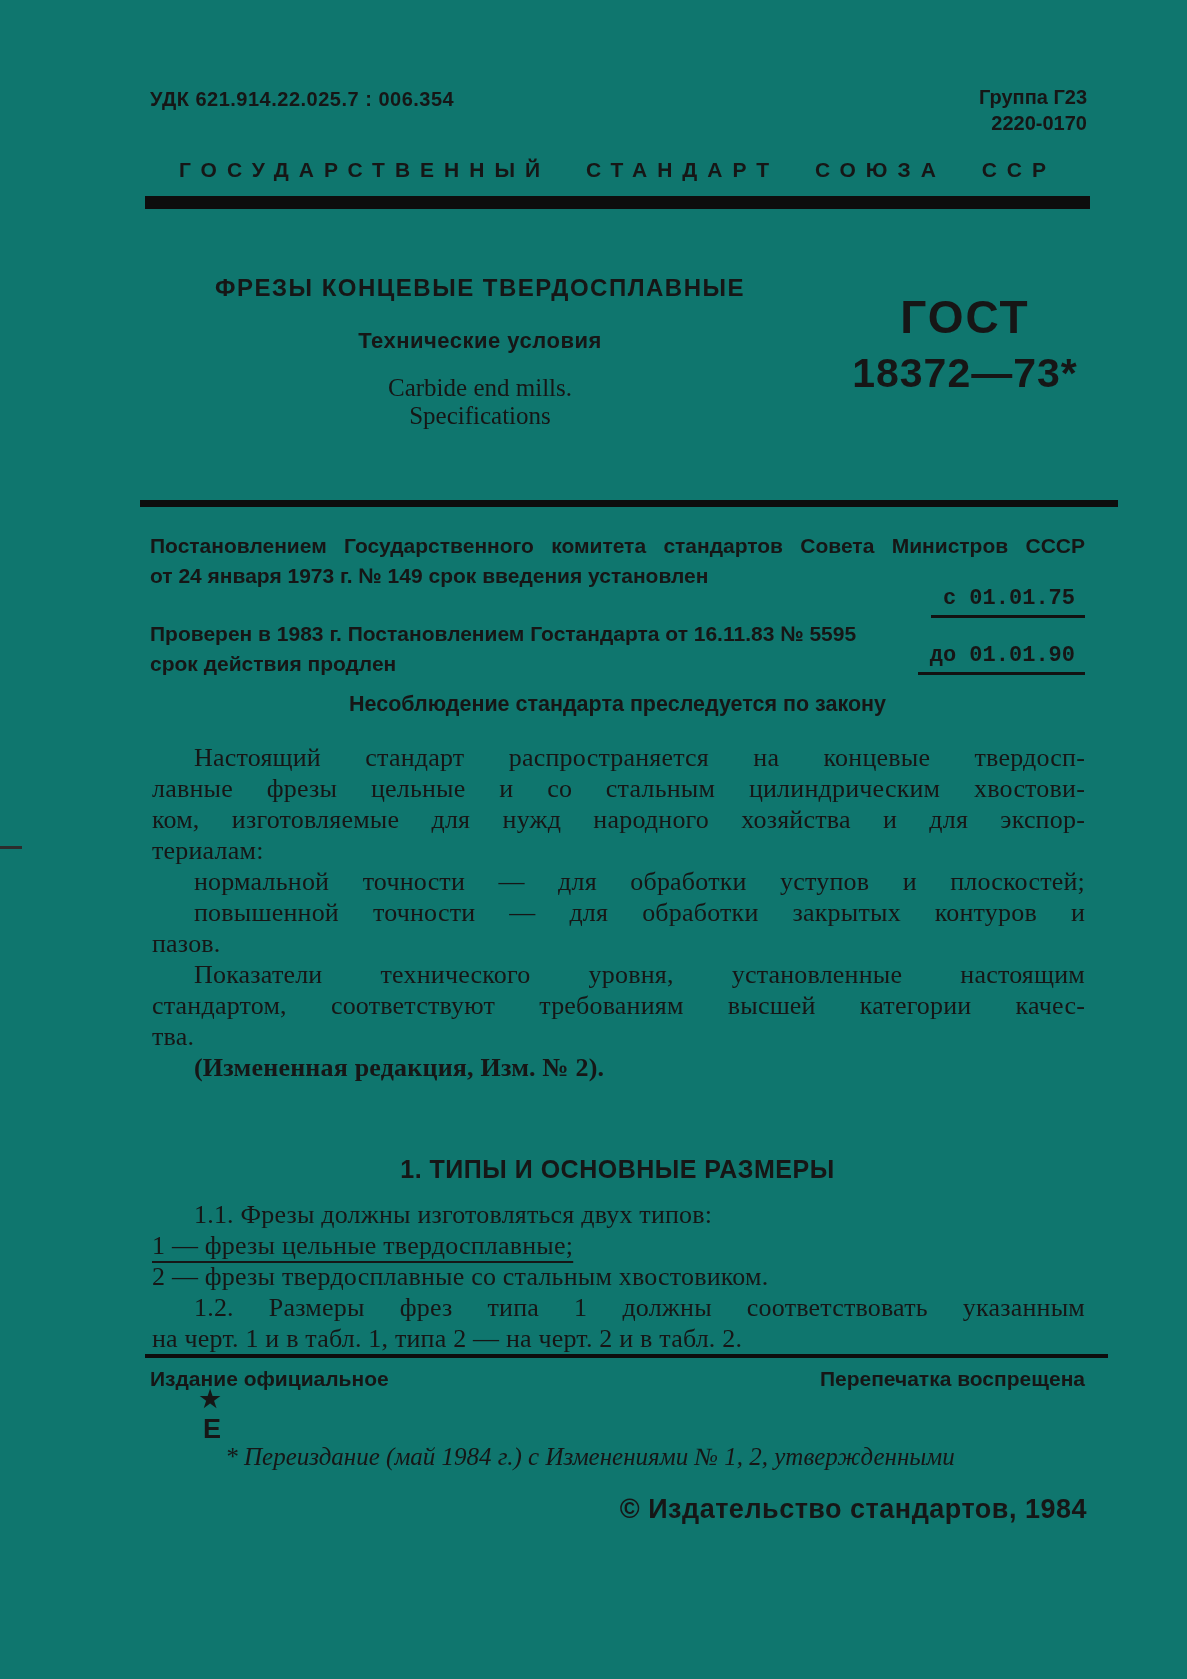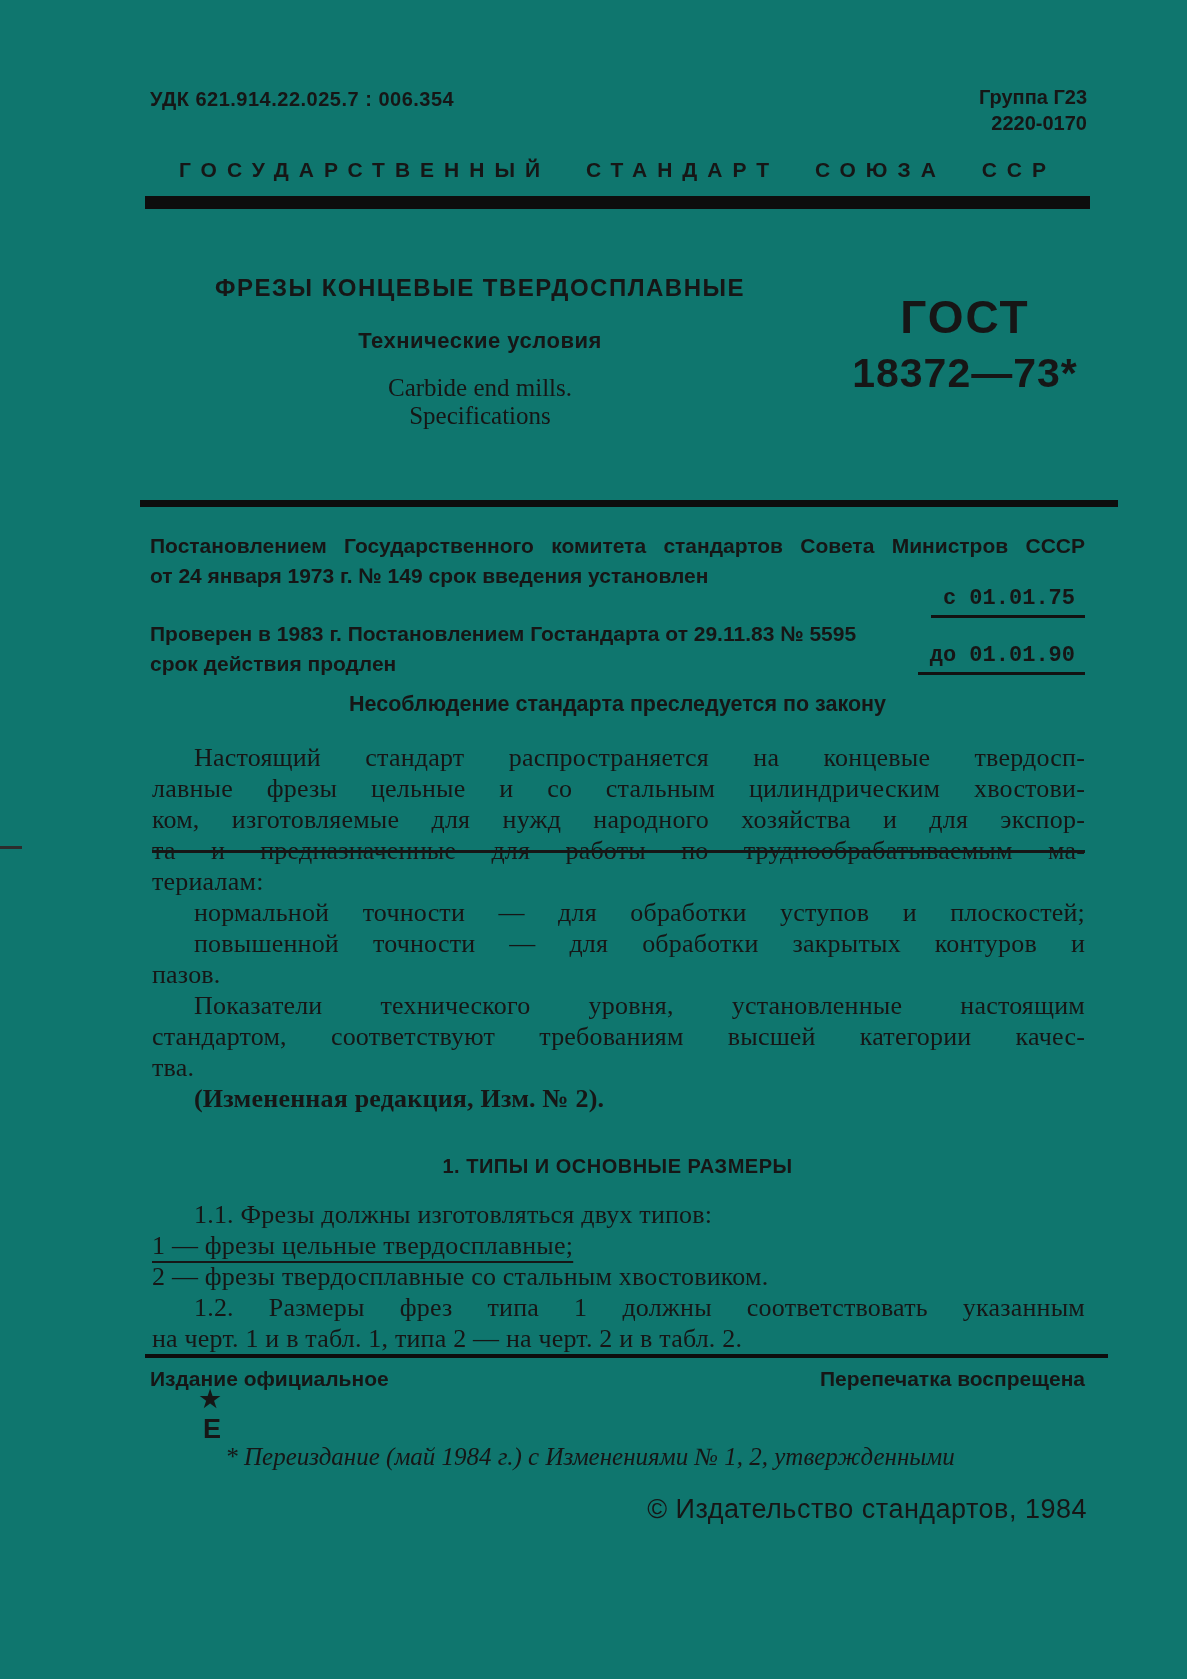--- a/index.html
+++ b/index.html
@@ -62,48 +62,47 @@
   <div class="abs sansb" style="left:150px; top:531px; width:935px; font-size:21px; line-height:30px;">
       <div class="tline just"><span>Постановлением Государственного комитета стандартов Совета Министров СССР</span></div>
       <div class="tline"><span>от 24 января 1973 г. № 149 срок введения установлен</span></div>
     </div>
 
   <div class="abs" style="left:150px; top:586px; width:935px; text-align:right;">
     <span class="sansb dateline" style="font-size:22px;">с 01.01.75</span>
   </div>
 
   <div class="abs sansb" style="left:150px; top:619px; width:935px; font-size:21px; line-height:30px;">
-      <div class="tline"><span>Проверен в 1983 г. Постановлением Гостандарта от 29.11.83 № 5595</span></div>
+      <div class="tline"><span>Проверен в 1983 г. Постановлением Гостандарта от 16.11.83 № 5595</span></div>
       <div class="tline"><span>срок действия продлен</span></div>
     </div>
 
   <div class="abs" style="left:150px; top:643px; width:935px; text-align:right;">
     <span class="sansb dateline" style="font-size:22px;">до 01.01.90</span>
   </div>
 
   <div class="abs sansb" style="left:150px; top:692px; width:935px; text-align:center; font-size:21.5px;">Несоблюдение стандарта преследуется по закону</div>
 
   <div class="abs serif" style="left:152px; top:742px; width:933px; font-size:26px; line-height:31px; letter-spacing:.2px;">
       <div class="tline indent just"><span>Настоящий стандарт распространяется на концевые твердосп-</span></div>
       <div class="tline just"><span>лавные фрезы цельные и со стальным цилиндрическим хвостови-</span></div>
       <div class="tline just"><span>ком, изготовляемые для нужд народного хозяйства и для экспор-</span></div>
-      <div class="tline just"><span class="strike">та и предназначенные для работы по труднообрабатываемым ма-</span></div>
       <div class="tline"><span>териалам:</span></div>
       <div class="tline indent just"><span>нормальной точности — для обработки уступов и плоскостей;</span></div>
       <div class="tline indent just"><span>повышенной точности — для обработки закрытых контуров и</span></div>
       <div class="tline"><span>пазов.</span></div>
       <div class="tline indent just"><span>Показатели технического уровня, установленные настоящим</span></div>
       <div class="tline just"><span>стандартом, соответствуют требованиям высшей категории качес-</span></div>
       <div class="tline"><span>тва.</span></div>
       <div class="tline indent bold"><span>(Измененная редакция, Изм. № 2).</span></div>
     </div>
 
   <div class="abs" style="left:0; top:846px; width:22px; height:3px; background:#2c2c2c;"></div>
 
-  <div class="abs sansb" style="left:150px; top:1155px; width:935px; text-align:center; font-size:20px; letter-spacing:.5px;">1. ТИПЫ И ОСНОВНЫЕ РАЗМЕРЫ</div>
+  <div class="abs sansb" style="left:150px; top:1155px; width:935px; text-align:center; font-size:25px; letter-spacing:.5px;">1. ТИПЫ И ОСНОВНЫЕ РАЗМЕРЫ</div>
 
   <div class="abs serif" style="left:152px; top:1199px; width:933px; font-size:26px; line-height:31px; letter-spacing:.2px;">
       <div class="tline indent"><span>1.1. Фрезы должны изготовляться двух типов:</span></div>
       <div class="tline"><span class="uline">1 — фрезы цельные твердосплавные;</span></div>
       <div class="tline"><span>2 — фрезы твердосплавные со стальным хвостовиком.</span></div>
       <div class="tline indent just"><span>1.2. Размеры фрез типа 1 должны соответствовать указанным</span></div>
       <div class="tline"><span>на черт. 1  и в табл. 1, типа 2 — на черт. 2 и в табл. 2.</span></div>
     </div>
 
   <div class="abs rule" style="left:145px; top:1354px; width:963px; height:4px;"></div>
@@ -113,15 +112,15 @@
   <div class="abs sansb" style="right:102px; top:1367px; font-size:21px;">Перепечатка воспрещена</div>
 
   <div class="abs" style="left:198px; top:1386px; font-size:27px; line-height:27px;">★</div>
 
   <div class="abs sansb" style="left:203px; top:1414px; font-size:27px;">Е</div>
 
   <div class="abs serif" style="left:150px; top:1441px; width:880px; text-align:center; font-style:italic; font-size:25px; line-height:32px;">
       <div class="tline"><span>* Переиздание (май 1984 г.) с Изменениями № 1, 2, утвержденными</span></div>
     </div>
 
-  <div class="abs sans" style="right:100px; top:1494px; font-size:27px; letter-spacing:.5px;">© Издательство стандартов, 1984</div>
+  <div class="abs sans" style="right:100px; top:1494px; font-size:27px; letter-spacing:.5px;font-weight:bold;">© Издательство стандартов, 1984</div>
 
 </div>
 
 </body></html>

